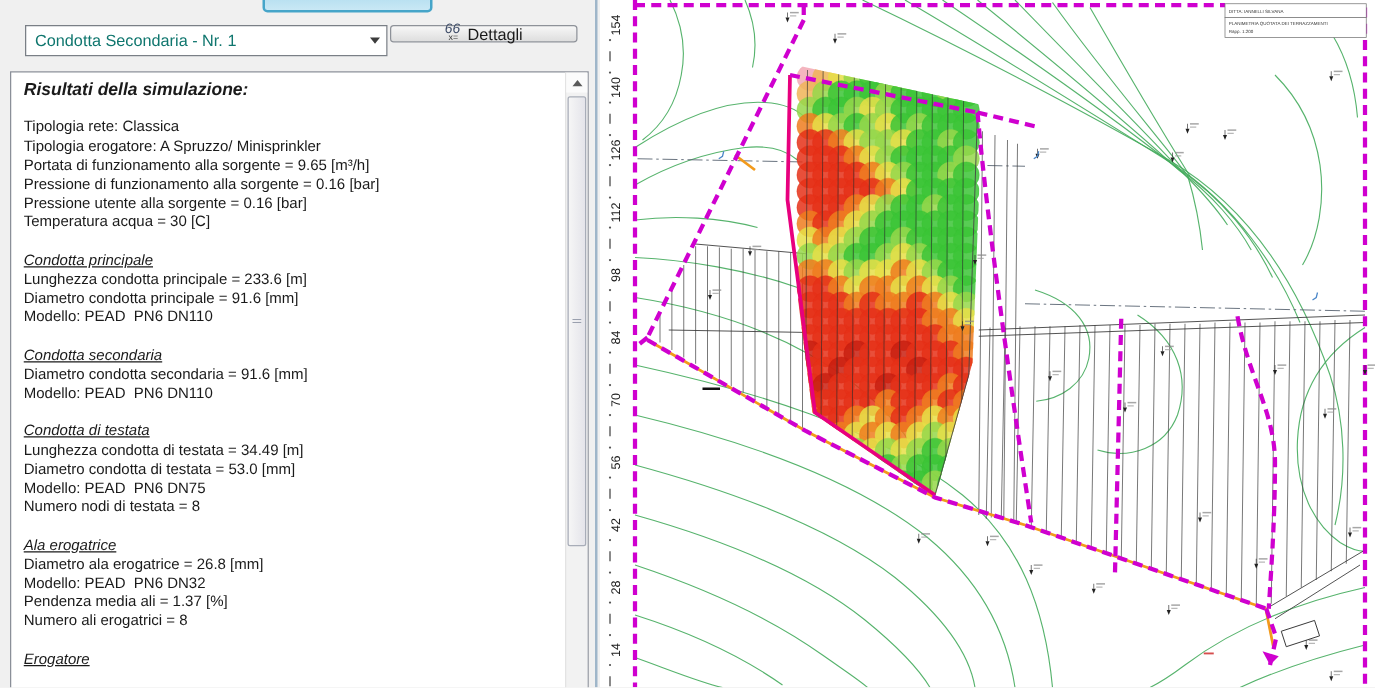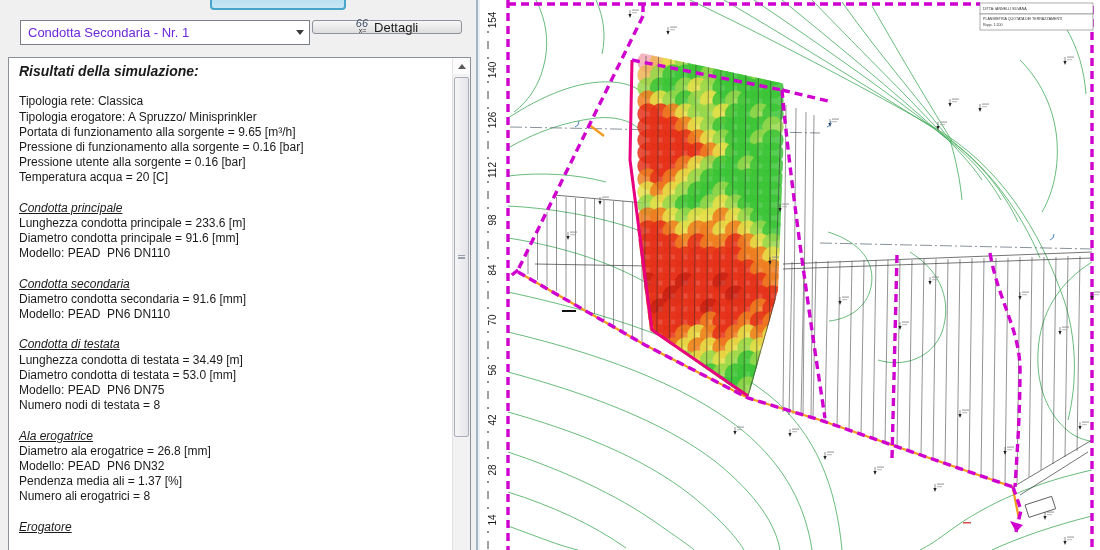--- a/index.html
+++ b/index.html
@@ -3,21 +3,21 @@
 <meta charset="utf-8">
 <style>
   html,body{margin:0;padding:0;background:#f0f0f0;}
   .app{position:relative;width:1100px;height:550px;overflow:hidden;background:#f0f0f0;
        font-family:"Liberation Sans",sans-serif;}
   
   .top-blue{position:absolute;left:210px;top:-16px;width:132px;height:22px;border-radius:4px;
        border:2px solid #46a5c9;background:linear-gradient(#9fd4ea,#c9e8f5);}
   
   .combo{position:absolute;left:20px;top:20px;width:288px;height:23px;background:#fff;
-       border:1px solid #7a7f86;display:flex;align-items:center;font-size:13px;color:#6d28d9;}
+       border:1px solid #7a7f86;display:flex;align-items:center;font-size:13px;color:#0f766e;}
   .combo .val{flex:1;padding-left:7px;white-space:nowrap;overflow:hidden;}
   .combo-arrow{width:18px;height:100%;display:flex;align-items:center;justify-content:center;}
   .combo-arrow:after{content:"";width:0;height:0;border-left:4px solid transparent;
        border-right:4px solid transparent;border-top:5px solid #3c3c3c;}
   
   .btn-dettagli{position:absolute;left:312px;top:20px;width:150px;height:14px;border-radius:3px;
        border:1px solid #8e9299;background:linear-gradient(#f7f7f7,#dedede);display:flex;
        align-items:center;justify-content:center;gap:6px;font-size:13px;color:#1a1a1a;
        font-family:"Liberation Sans",sans-serif;cursor:default;}
   .fx-icon{font-size:11px;font-style:italic;color:#3c4a66;line-height:8px;text-align:left;}
@@ -64,21 +64,21 @@
 
   <div class="results-panel">
     <div class="results-text" id="results-text">
         <div class="ln h">Risultati della simulazione:</div>
         <div class="ln b">&nbsp;</div>
         <div class="ln n">Tipologia rete: Classica</div>
         <div class="ln n">Tipologia erogatore: A Spruzzo/ Minisprinkler</div>
         <div class="ln n">Portata di funzionamento alla sorgente = 9.65 [m³/h]</div>
         <div class="ln n">Pressione di funzionamento alla sorgente = 0.16 [bar]</div>
         <div class="ln n">Pressione utente alla sorgente = 0.16 [bar]</div>
-        <div class="ln n">Temperatura acqua = 20 [C]</div>
+        <div class="ln n">Temperatura acqua = 30 [C]</div>
         <div class="ln b">&nbsp;</div>
         <div class="ln u">Condotta principale</div>
         <div class="ln n">Lunghezza condotta principale = 233.6 [m]</div>
         <div class="ln n">Diametro condotta principale = 91.6 [mm]</div>
         <div class="ln n">Modello: PEAD  PN6 DN110</div>
         <div class="ln b">&nbsp;</div>
         <div class="ln u">Condotta secondaria</div>
         <div class="ln n">Diametro condotta secondaria = 91.6 [mm]</div>
         <div class="ln n">Modello: PEAD  PN6 DN110</div>
         <div class="ln b">&nbsp;</div>

